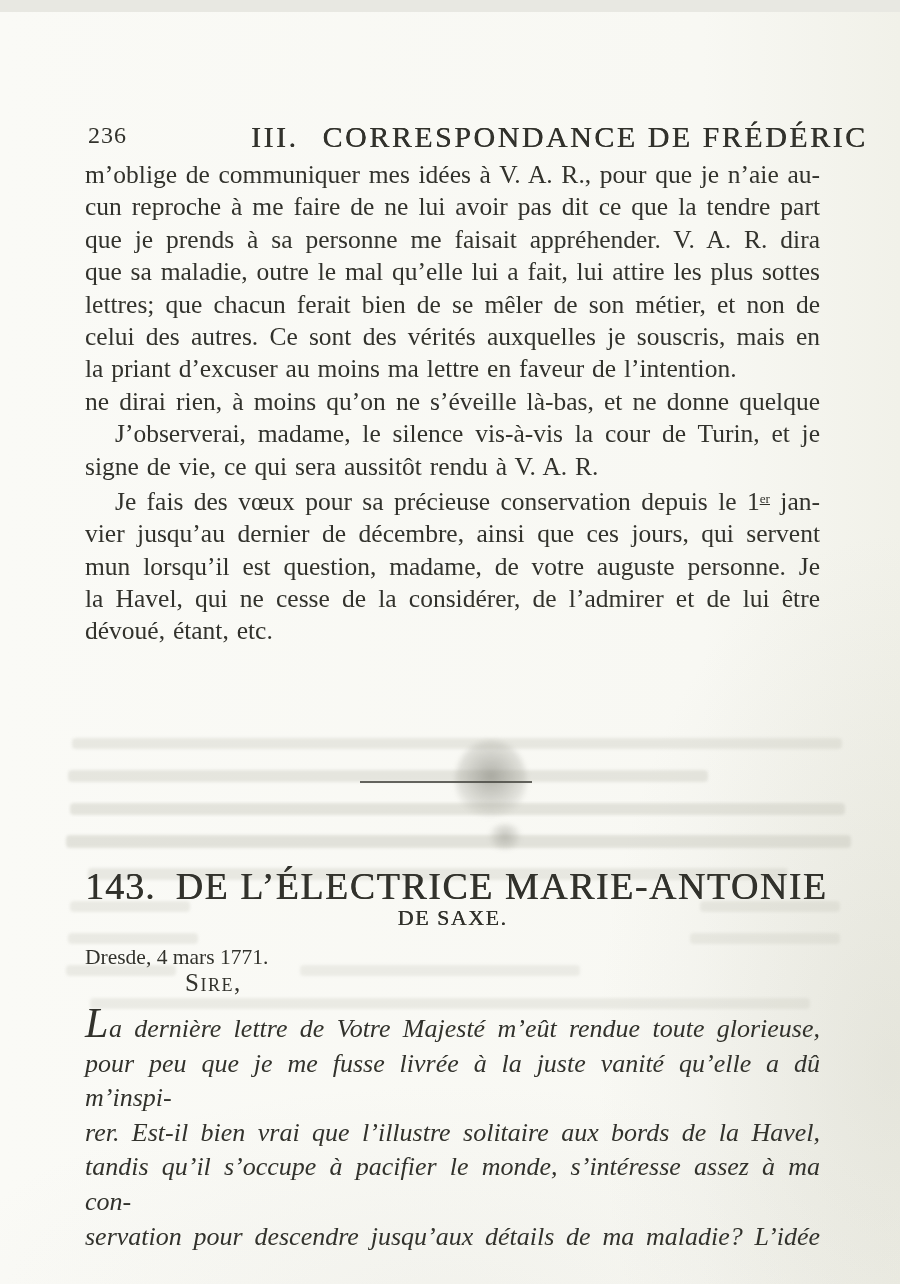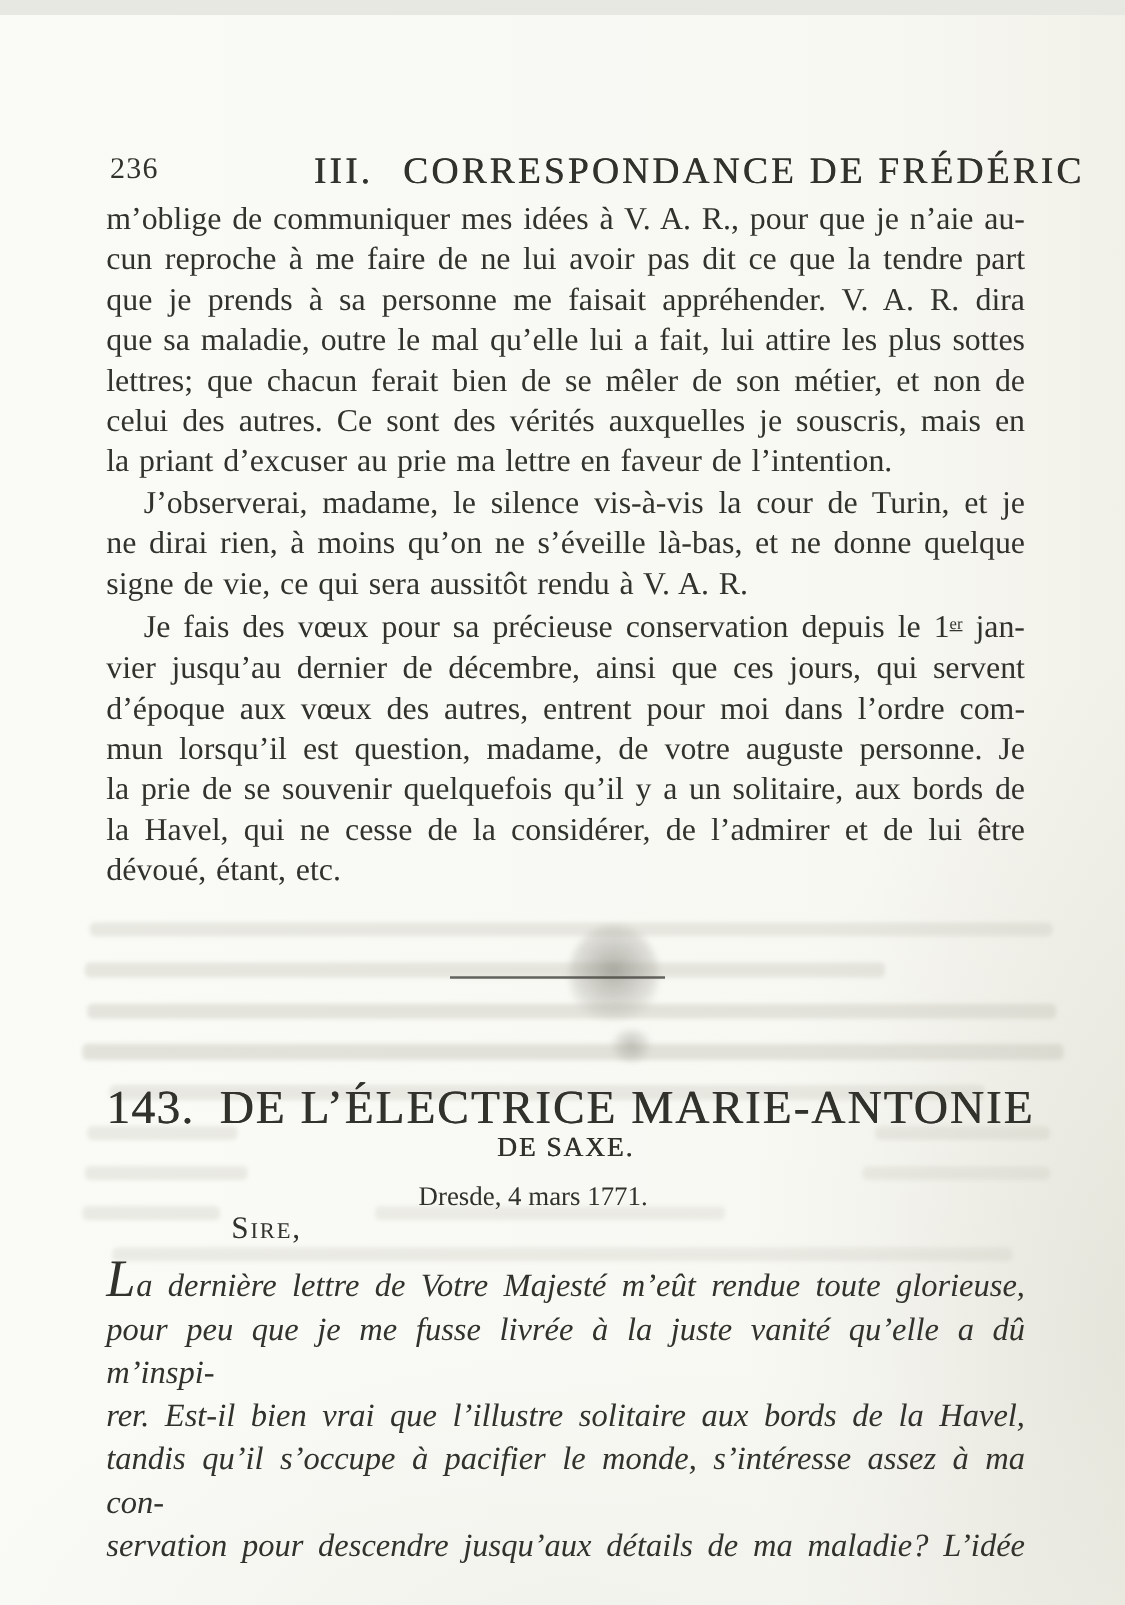--- a/index.html
+++ b/index.html
@@ -32,21 +32,21 @@
   .initial{font-size:1.62em;line-height:0;letter-spacing:0.5px;}
 
   .divider-rule{position:absolute;top:769px;left:360px;width:172px;height:2px;
     background:#4a4a44;opacity:0.85;}
 
   .letter-heading{position:absolute;left:85px;width:735px;text-align:center;
     letter-spacing:1.5px;text-shadow:0.4px 0 currentColor;white-space:nowrap;}
   .heading-line1{top:852px;font-size:38px;}
   .heading-line2{top:893px;font-size:22px;}
   .heading-number{margin-right:20px;letter-spacing:1px;}
-  .dateline{position:absolute;top:933px;left:85px;width:735px;text-align:center;
+  .dateline{position:absolute;top:933px;left:85px;width:735px;text-align:left;
     padding-right:0;box-sizing:border-box;font-size:21.5px;}
   .dateline span{margin-right:52px;}
   .salutation{position:absolute;top:957px;left:85px;width:735px;font-size:25px;}
   .salutation span{margin-left:100px;font-variant:small-caps;letter-spacing:1.5px;}
 
   
   .ghost{position:absolute;background:#c6c6bb;filter:blur(1.6px);border-radius:4px;
     pointer-events:none;}
   .smudge{position:absolute;border-radius:50%;filter:blur(2.5px);pointer-events:none;
     background:radial-gradient(circle at 50% 45%, rgba(120,120,110,0.55), rgba(150,150,140,0.25) 55%, rgba(150,150,140,0) 75%);}
@@ -62,33 +62,31 @@
   </div>
 
   <div class="text-block letter-ending">
       <div class="paragraph">
         <div class="line">m’oblige de communiquer mes idées à V. A. R., pour que je n’aie au-</div>
         <div class="line">cun reproche à me faire de ne lui avoir pas dit ce que la tendre part</div>
         <div class="line">que je prends à sa personne me faisait appréhender.  V. A. R. dira</div>
         <div class="line">que sa maladie, outre le mal qu’elle lui a fait, lui attire les plus sottes</div>
         <div class="line">lettres; que chacun ferait bien de se mêler de son métier, et non de</div>
         <div class="line">celui des autres.  Ce sont des vérités auxquelles je souscris, mais en</div>
-        <div class="line last">la priant d’excuser au prie ma lettre en faveur de l’intention.</div>
+        <div class="line last">la priant d’excuser au moins ma lettre en faveur de l’intention.</div>
       </div>
       <div class="paragraph">
+        <div class="line">ne dirai rien, à moins qu’on ne s’éveille là-bas, et ne donne quelque</div>
         <div class="line indent">J’observerai, madame, le silence vis-à-vis la cour de Turin, et je</div>
-        <div class="line">ne dirai rien, à moins qu’on ne s’éveille là-bas, et ne donne quelque</div>
         <div class="line last">signe de vie, ce qui sera aussitôt rendu à V. A. R.</div>
       </div>
       <div class="paragraph">
         <div class="line indent">Je fais des vœux pour sa précieuse conservation depuis le 1<sup>er</sup> jan-</div>
         <div class="line">vier jusqu’au dernier de décembre, ainsi que ces jours, qui servent</div>
-        <div class="line">d’époque aux vœux des autres, entrent pour moi dans l’ordre com-</div>
         <div class="line">mun lorsqu’il est question, madame, de votre auguste personne.  Je</div>
-        <div class="line">la prie de se souvenir quelquefois qu’il y a un solitaire, aux bords de</div>
         <div class="line">la Havel, qui ne cesse de la considérer, de l’admirer et de lui être</div>
         <div class="line last">dévoué, étant, etc.</div>
       </div>
     </div>
 
   <div class="ghost" style="top:726px;left:72px;width:770px;height:11px;opacity:0.34;"></div>
   <div class="ghost" style="top:758px;left:68px;width:640px;height:12px;opacity:0.38;"></div>
   <div class="ghost" style="top:791px;left:70px;width:775px;height:12px;opacity:0.42;"></div>
   <div class="ghost" style="top:823px;left:66px;width:785px;height:13px;opacity:0.45;"></div>
   <div class="ghost" style="top:856px;left:88px;width:700px;height:12px;opacity:0.33;"></div>

